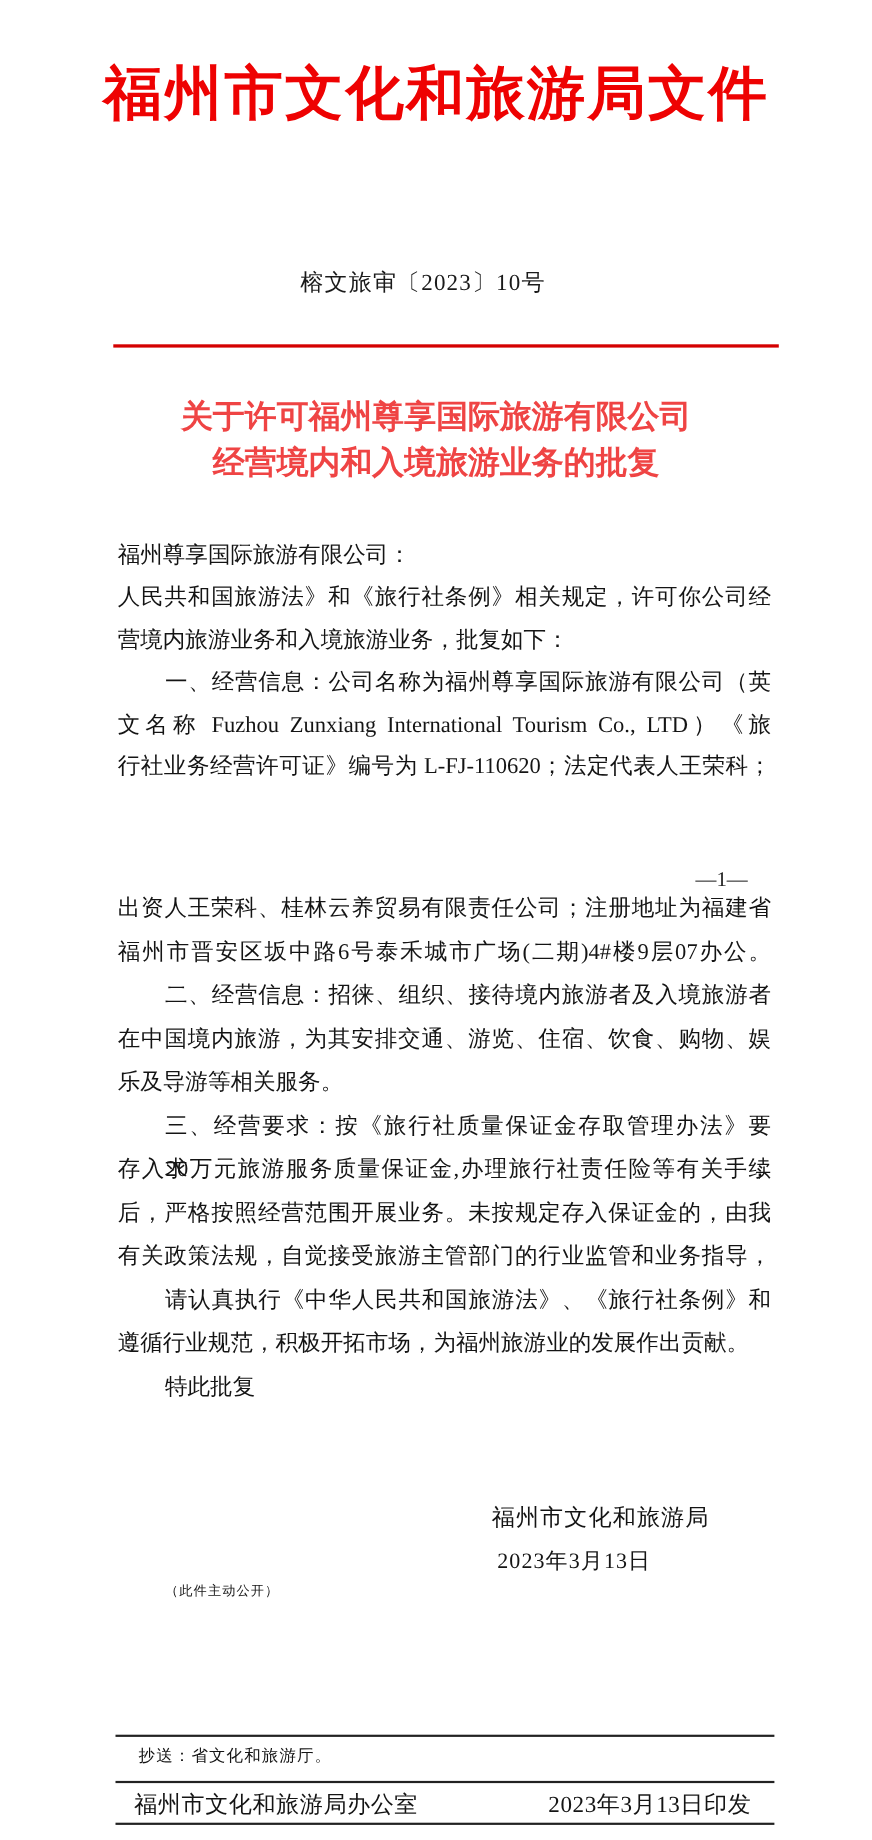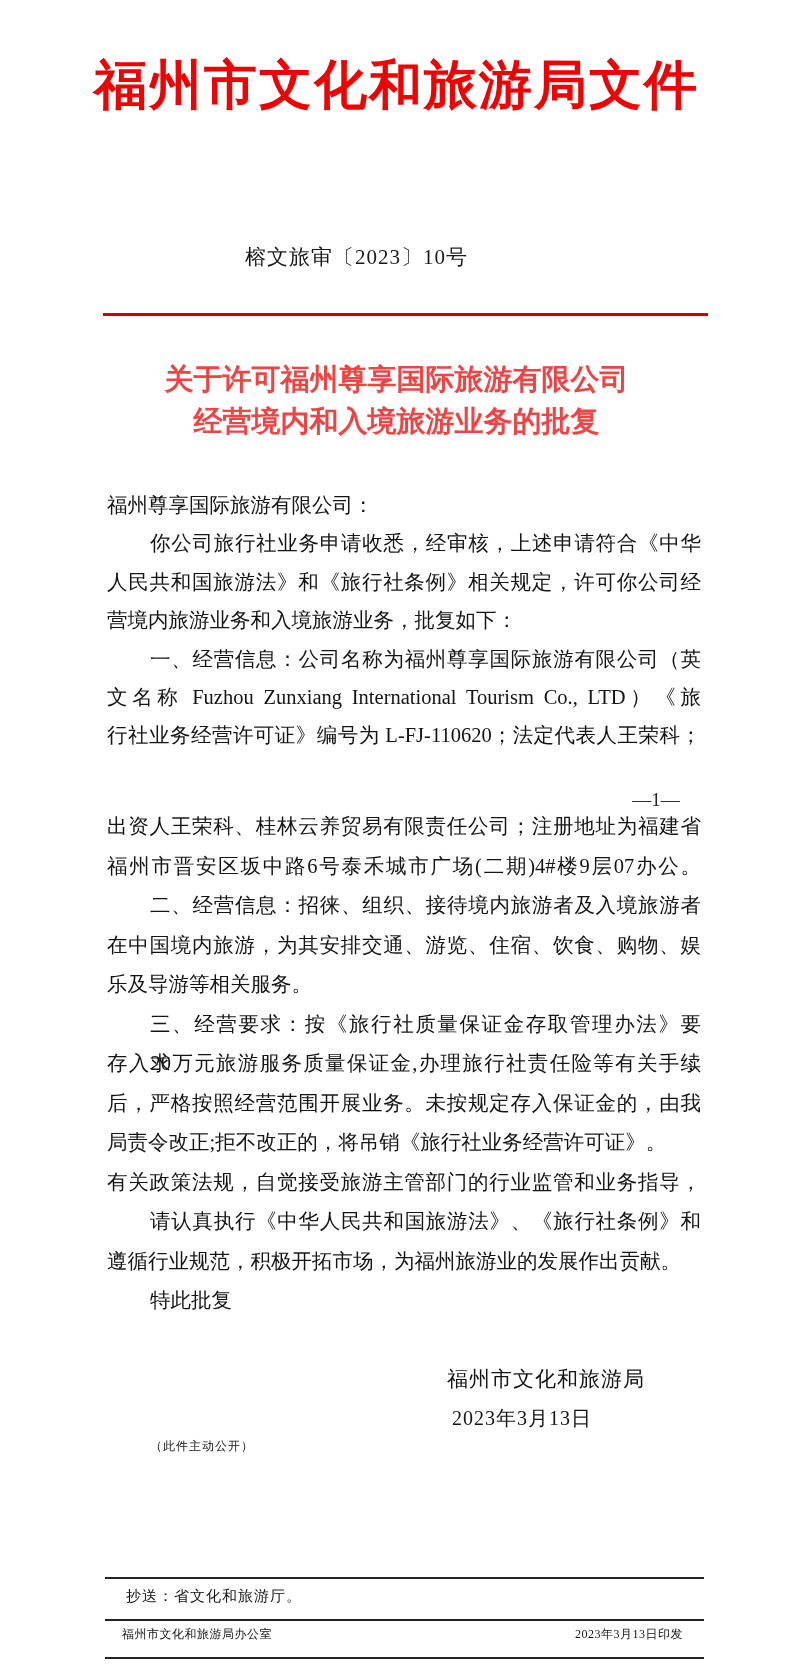--- a/index.html
+++ b/index.html
@@ -9,21 +9,21 @@
     overflow:hidden;
     margin-top:36px;
   }
   .agency-title{
     position:absolute;top:14px;left:0;width:793px;text-align:center;
     font-size:53px;font-weight:bold;letter-spacing:2px;white-space:nowrap;
     color:#ee0202;
   }
   .doc-number{
     position:absolute;top:207px;left:0;width:713px;text-align:center;
-    font-size:21px;letter-spacing:1px;white-space:nowrap;color:#1a1a1a;
+    font-size:21px;letter-spacing:1px;white-space:nowrap;color:#1a1a1a;padding-left:28px;
   }
   .red-rule{
     position:absolute;top:277px;left:103px;width:605px;height:3px;
     background:#d40000;
   }
   .doc-title{
     position:absolute;top:322px;left:0;width:793px;text-align:center;
     font-weight:bold;font-size:29px;line-height:42px;color:#ef4444;
     white-space:nowrap;
   }
@@ -60,21 +60,21 @@
   .f-rule.r1{top:1541px;}
   .f-rule.r2{top:1583px;}
   .f-rule.r3{top:1621px;}
   .cc-line{
     position:absolute;top:1551px;left:126px;font-size:15px;letter-spacing:1px;
     white-space:nowrap;color:#141414;
   }
   .office-row{
     position:absolute;top:1590px;left:122px;width:561px;
     display:flex;justify-content:space-between;align-items:baseline;
-    font-size:12px;color:#141414;
+    font-size:21px;color:#141414;
   }
   .office-row span{white-space:nowrap;letter-spacing:0.5px;}
 </style>
 </head>
 <body>
 
 <div class="page">
 
   <div class="agency-title">福州市文化和旅游局文件</div>
 
@@ -82,40 +82,38 @@
 
   <div class="red-rule"></div>
 
   <div class="doc-title">
     <div>关于许可福州尊享国际旅游有限公司</div>
     <div>经营境内和入境旅游业务的批复</div>
   </div>
 
   <div class="body-block p1">
     <div class="bl">福州尊享国际旅游有限公司：</div>
-    <div class="bl indent full">你公司旅行社业务申请收悉，经审核，上述申请符合《中华</div>
     <div class="bl full">人民共和国旅游法》和《旅行社条例》相关规定，许可你公司经</div>
     <div class="bl">营境内旅游业务和入境旅游业务，批复如下：</div>
     <div class="bl indent full">一、经营信息：公司名称为福州尊享国际旅游有限公司（英</div>
     <div class="bl full">文名称 Fuzhou Zunxiang International Tourism Co., LTD）《旅</div>
     <div class="bl full">行社业务经营许可证》编号为 L-FJ-110620；法定代表人王荣科；</div>
   </div>
 
   <div class="page-marker marker-1">—1—</div>
 
   <div class="body-block p2">
     <div class="bl full">出资人王荣科、桂林云养贸易有限责任公司；注册地址为福建省</div>
     <div class="bl full">福州市晋安区坂中路6号泰禾城市广场(二期)4#楼9层07办公。</div>
     <div class="bl indent full">二、经营信息：招徕、组织、接待境内旅游者及入境旅游者</div>
     <div class="bl full">在中国境内旅游，为其安排交通、游览、住宿、饮食、购物、娱</div>
     <div class="bl">乐及导游等相关服务。</div>
     <div class="bl indent full">三、经营要求：按《旅行社质量保证金存取管理办法》要求，</div>
     <div class="bl full">存入20万元旅游服务质量保证金,办理旅行社责任险等有关手续</div>
     <div class="bl full">后，严格按照经营范围开展业务。未按规定存入保证金的，由我</div>
-    <div class="bl">局责令改正;拒不改正的，将吊销《旅行社业务经营许可证》。</div>
     <div class="bl full">有关政策法规，自觉接受旅游主管部门的行业监管和业务指导，</div>
     <div class="bl indent full">请认真执行《中华人民共和国旅游法》、《旅行社条例》和</div>
     <div class="bl">遵循行业规范，积极开拓市场，为福州旅游业的发展作出贡献。</div>
     <div class="bl indent">特此批复</div>
   </div>
 
   <div class="sig-agency">福州市文化和旅游局</div>
   <div class="sig-date">2023年3月13日</div>
 
   <div class="disclosure">（此件主动公开）</div>

